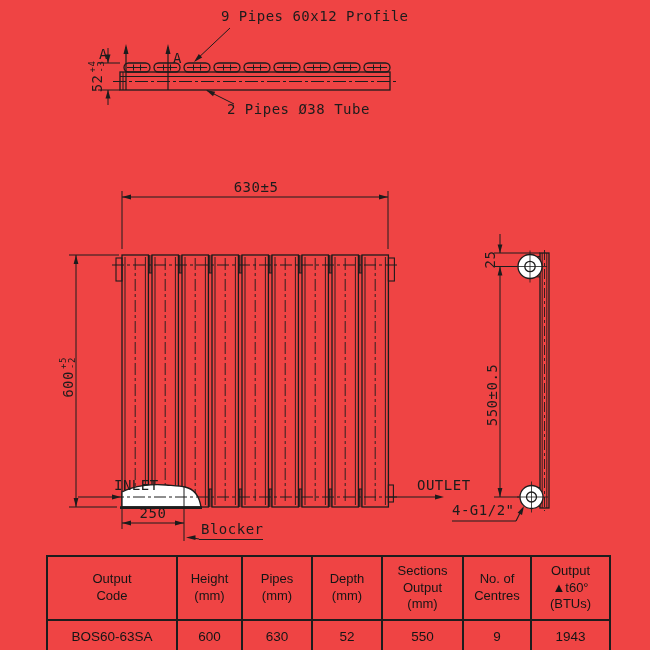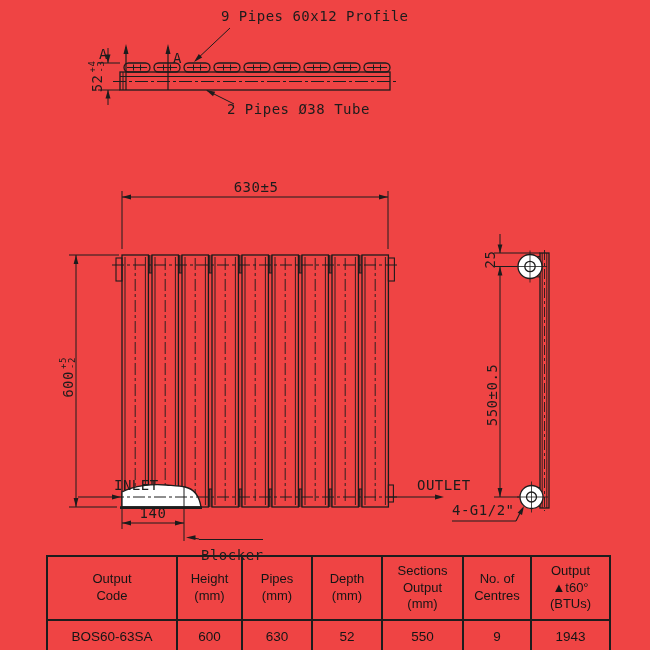--- a/index.html
+++ b/index.html
@@ -209,22 +209,22 @@
   <div class="cad rot" style="left:29px;top:368px;width:76px;height:19px;">
     <span>600</span>
       <span class="tol">
         <i>+5</i>
         <i>-2</i>
       </span>
   </div>
 
   <div class="cad" style="left:77px;top:477px;padding-left:37px;">INLET</div>
   <div class="cad" style="left:389px;top:477px;margin-left:28px;">OUTLET</div>
-  <div class="cad ctr" style="left:131px;top:505px;width:44px;">140</div>
-  <div class="cad" style="left:201px;top:547px;">Blocker</div>
+  <div class="cad ctr" style="left:131px;top:505px;width:44px;">250</div>
+  <div class="cad" style="left:201px;top:521px;">Blocker</div>
 
   <div class="cad rot" style="left:474px;top:251px;width:30px;height:17px;">25</div>
   <div class="cad rot" style="left:448px;top:386px;width:88px;height:18px;">550±0.5</div>
   <div class="cad" style="left:452px;top:502px;">4-G1/2"</div>
 
   <table class="spec">
     <colgroup>
       <col style="width:130px">
         <col style="width:65px">
         <col style="width:70px">

